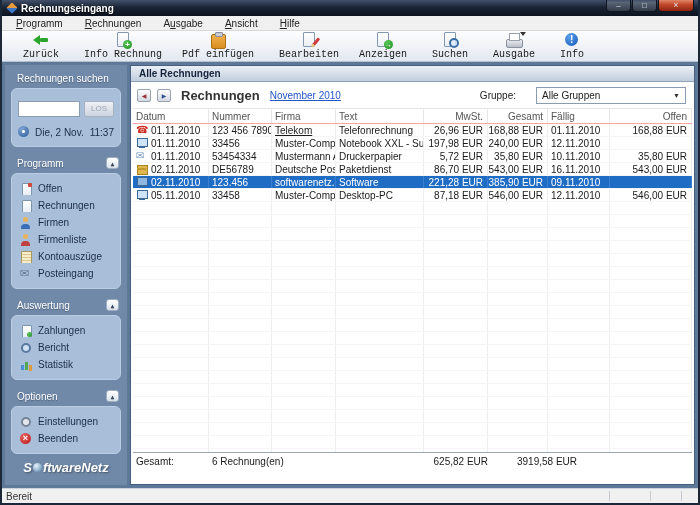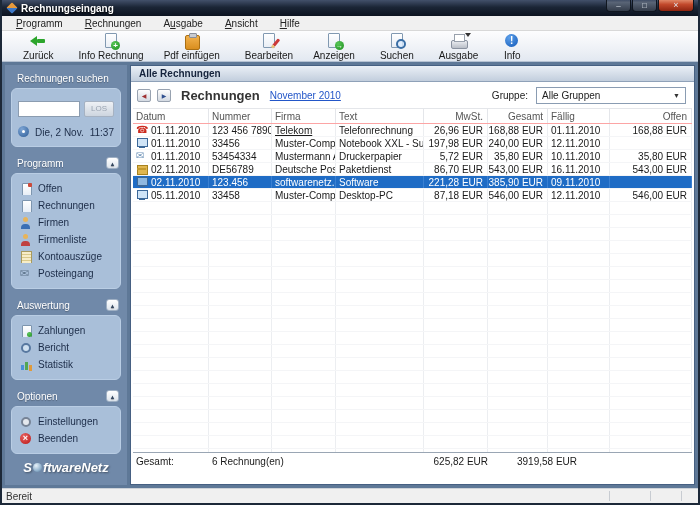--- a/index.html
+++ b/index.html
@@ -22,21 +22,21 @@
   .win-btn.min::before{content:"–";} .win-btn.max::before{content:"□";} .win-btn.close::before{content:"×"; font-size:9px;}
 
   
   .menubar { height:15px; background:#f0f0f0; border-bottom:1px solid #d8d8d8;
     display:flex; align-items:center; padding-left:3px; flex:0 0 15px;}
   .menu-item { font-size:10px; color:#222; padding:0 11px; cursor:pointer; }
   .menu-item u { text-decoration:underline; }
 
   
   .toolbar { height:31px; background:linear-gradient(#fdfdfe,#eef1f6 60%,#e2e8f1);
-    border-bottom:1px solid #b6c2d2; display:flex; align-items:center; padding-left:2px; flex:0 0 31px;}
+    border-bottom:1px solid #b6c2d2; display:flex; align-items:flex-end; padding-left:2px; flex:0 0 31px;font-family:Liberation Mono, monospace;}
   .tb-grip { width:5px; margin:3px 2px; border-left:2px dotted #9aa6b6; }
   .tb-btn { display:flex; flex-direction:column; align-items:center; justify-content:flex-start;
     padding:1px 9px 0; cursor:pointer; border:1px solid transparent; border-radius:2px; }
   .tb-btn span.lbl { font-size:10px; color:#1a1a1a; line-height:11px; white-space:nowrap; }
   .tb-sep { width:1px; background:#c2cad6; margin:3px 2px; }
   .tb-ico { width:18px; height:16px; position:relative; margin-bottom:1px; }
   
   .i-back-arrow::before{content:""; position:absolute; left:1px; top:3px;
     border-right:7px solid #2ca52c; border-top:5px solid transparent; border-bottom:5px solid transparent;}
   .i-back-arrow::after{content:""; position:absolute; left:8px; top:6px; width:8px; height:4px; background:#2ca52c; border-radius:1px;}
@@ -134,21 +134,21 @@
   .caption-bar { height:16px; flex:0 0 16px; background:linear-gradient(#eaeff6,#c2cedd);
     border-bottom:1px solid #8fa1b8; font-size:10px; font-weight:bold; color:#15233c;
     display:flex; align-items:center; padding-left:8px; }
   .list-header { height:26px; flex:0 0 26px; display:flex; align-items:center; padding:0 8px 0 6px; gap:6px;}
   .nav-btn { width:14px; height:13px; background:linear-gradient(#fdfdfd,#d4dae2);
     border:1px solid #98a2b0; border-radius:2px; text-align:center; cursor:pointer;
     color:#374a66; font-size:6px; line-height:12px;}
   .nav-btn.prev::before{content:"◀"; color:#a03030;} .nav-btn.next::before{content:"▶"; color:#30508f;}
   .list-title { font-size:13px; font-weight:bold; color:#333; margin-left:4px; }
   .period-link { font-size:10px; color:#2356c8; text-decoration:underline; cursor:pointer; margin-left:4px;}
-  .group-wrap { margin-left:auto; display:flex; align-items:center; gap:8px; font-size:10px; color:#222;}
+  .group-wrap { margin-left:auto; display:flex; align-items:center; gap:20px; font-size:10px; color:#222;}
   .group-select { width:150px; height:17px; background:#fff; border:1px solid #8a9cb2;
     display:flex; align-items:center; font-size:10px; color:#222; padding:0 5px; cursor:pointer;}
   .group-select .arr { margin-left:auto; font-size:7px; color:#333; }
   .group-select .arr::before{content:"▼";}
 
   
   .thead { height:16px; flex:0 0 16px; display:flex; border-bottom:1px solid #fca5a5;
     border-top:1px solid #e4e6ea; margin:0 2px; }
   .th { font-size:10px; color:#555; padding:2px 4px 0 3px; border-right:1px solid #e4e6ea; white-space:nowrap; overflow:hidden;}
   .th.num { text-align:right; }

